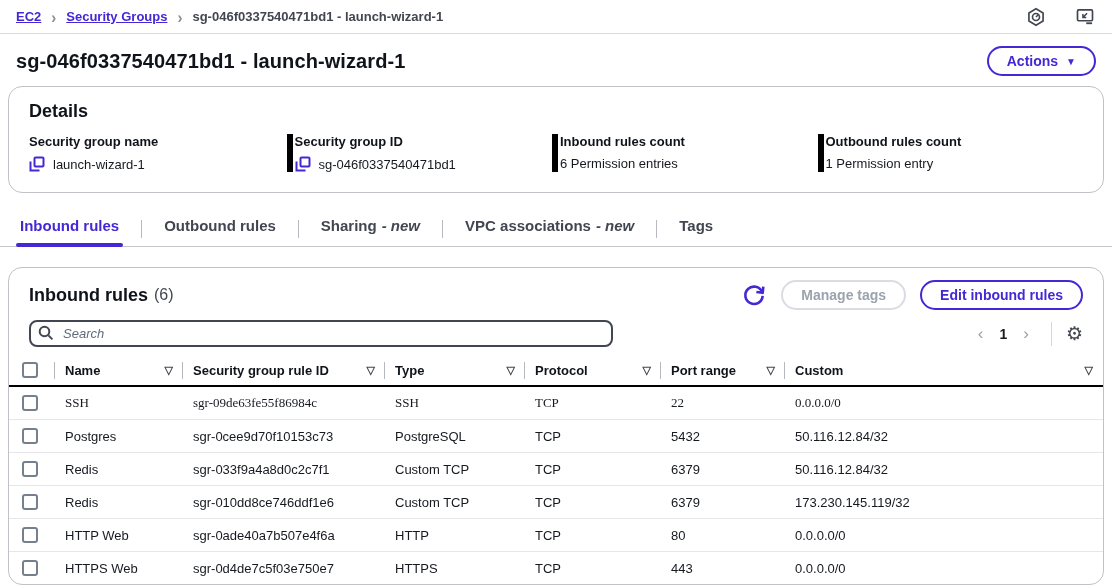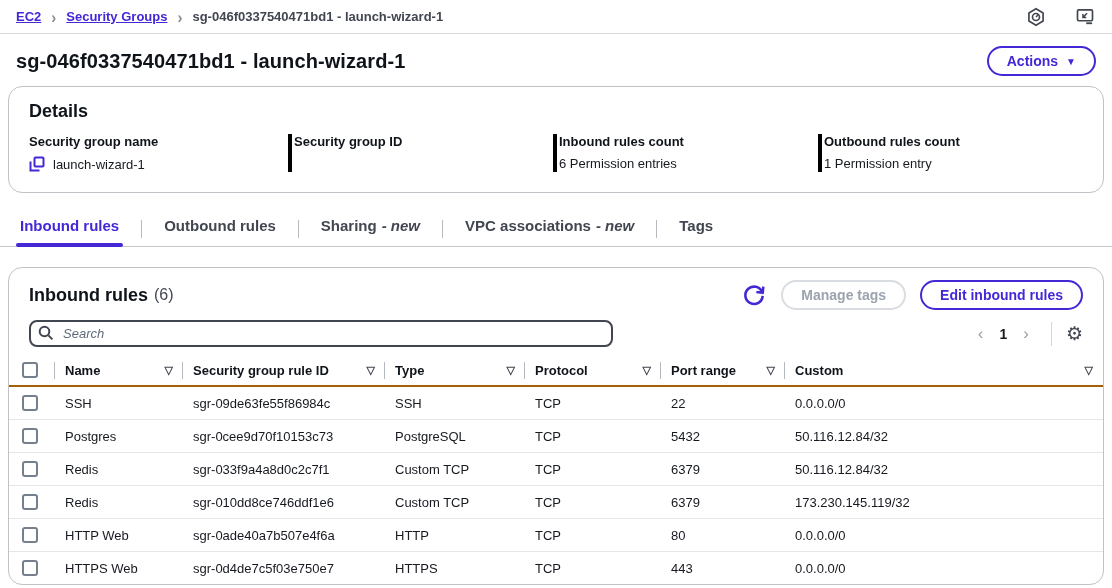--- a/index.html
+++ b/index.html
@@ -23,21 +23,21 @@
          display:inline-flex; align-items:center; gap:8px; font-family:"Liberation Sans",sans-serif; }
   .btn-primary-outline { border:2px solid #4527d6; color:#4527d6; padding:5px 18px; }
   .btn-disabled { border:2px solid #d9dce1; color:#9ba3ae; padding:5px 18px; cursor:default; }
   .caret { font-size:10px; }
 
   
   .card { border:1px solid #c1c1c8; border-radius:14px; margin:0 8px; background:#fff; }
   .details-card { padding:14px 20px 20px 20px; }
   .card-title { font-size:18px; font-weight:800; }
   .details-grid { display:flex; margin-top:12px; }
-  .detail-col { flex:1; padding-left:2px; border-left:4px solid #000000; }
+  .detail-col { flex:1; padding-left:2px; border-left:6px solid #000000; }
   .detail-col:first-child { padding-left:0; border-left:none; }
   .detail-label { font-size:13px; font-weight:700; margin-bottom:7px; }
   .detail-value { display:flex; align-items:center; gap:8px; font-size:13px; color:#16191f;text-align:center; }
   .copy-icon svg { display:block; }
 
   
   .tabs { display:flex; align-items:flex-end; margin-top:16px; padding:0 16px; border-bottom:1px solid #c6c6cd; }
   .tab { display:flex; align-items:center; }
   .tab-label { font-size:15px; font-weight:700; color:#424650; padding:8px 4px 12px 4px; cursor:pointer; position:relative; white-space:nowrap; }
   .tab-sep { width:1px; height:18px; background:#b8b8bf; margin:0 18px 8px 18px; }
@@ -64,24 +64,24 @@
   .pg-prev { color:#9aa0a9; }
   .pg-next { color:#9aa0a9; }
   .pg-num { font-size:14px; font-weight:700; color:#16191f; padding:0 4px; }
   .pager-sep { width:1px; height:24px; background:#d6d6db; margin:0 10px; }
   .gear-btn { background:none; border:none; cursor:pointer; font-size:19px; color:#424650; line-height:1; padding:0; }
 
   table { width:100%; border-collapse:collapse; font-size:13px; }
   th { text-align:left; font-weight:700; padding:7px 10px; position:relative; }
   th .th-inner { display:flex; align-items:center; justify-content:space-between; }
   th:not(:last-child)::after { content:""; position:absolute; right:0; top:7px; height:17px; width:1px; background:#b4b8bf; }
-  thead tr { border-bottom:2px solid #a16207;margin-top:28px; }
+  thead tr { border-bottom:2px solid #000000;margin-top:28px; }
   .filter-glyph { font-size:11px; color:#424650; cursor:pointer; padding-left:6px; }
   td { padding:8px 10px; border-top:1px solid #e6e6ea; color:#16191f; }
-  tbody tr:first-child td { border-top:none; }
+  tbody tr:first-child td { border-top:none;font-family:Liberation Serif, serif; }
   .cb { width:16px; height:16px; border:2px solid #76808d; border-radius:3px; background:#fff; cursor:pointer; margin-left:3px; }
   .col-check { width:46px; }
   .col-name { width:128px; }
   .col-ruleid { width:202px; }
   .col-type { width:140px; }
   .col-protocol { width:136px; }
   .col-port { width:124px; }
 </style>
 </head>
 <body>
@@ -132,20 +132,29 @@
             <svg width="16" height="16" viewBox="0 0 16 16" fill="none" stroke="#4527d6" stroke-width="2">
               <rect x="5.5" y="1.5" width="9" height="9" rx="1"></rect>
               <path d="M1.5 5.5 v9 h9"></path>
             </svg>
           </span>
           <span>launch-wizard-1</span>
         </div>
       </div>
       <div class="detail-col">
         <div class="detail-label">Security group ID</div>
+        <div class="detail-value">
+          <span class="copy-icon">
+            <svg width="16" height="16" viewBox="0 0 16 16" fill="none" stroke="#4527d6" stroke-width="2">
+              <rect x="5.5" y="1.5" width="9" height="9" rx="1"></rect>
+              <path d="M1.5 5.5 v9 h9"></path>
+            </svg>
+          </span>
+          <span>sg-046f0337540471bd1</span>
+        </div>
       </div>
       <div class="detail-col">
         <div class="detail-label">Inbound rules count</div>
         <div class="detail-value">
             <span>6 Permission entries</span>
           </div>
       </div>
       <div class="detail-col">
         <div class="detail-label">Outbound rules count</div>
         <div class="detail-value">

